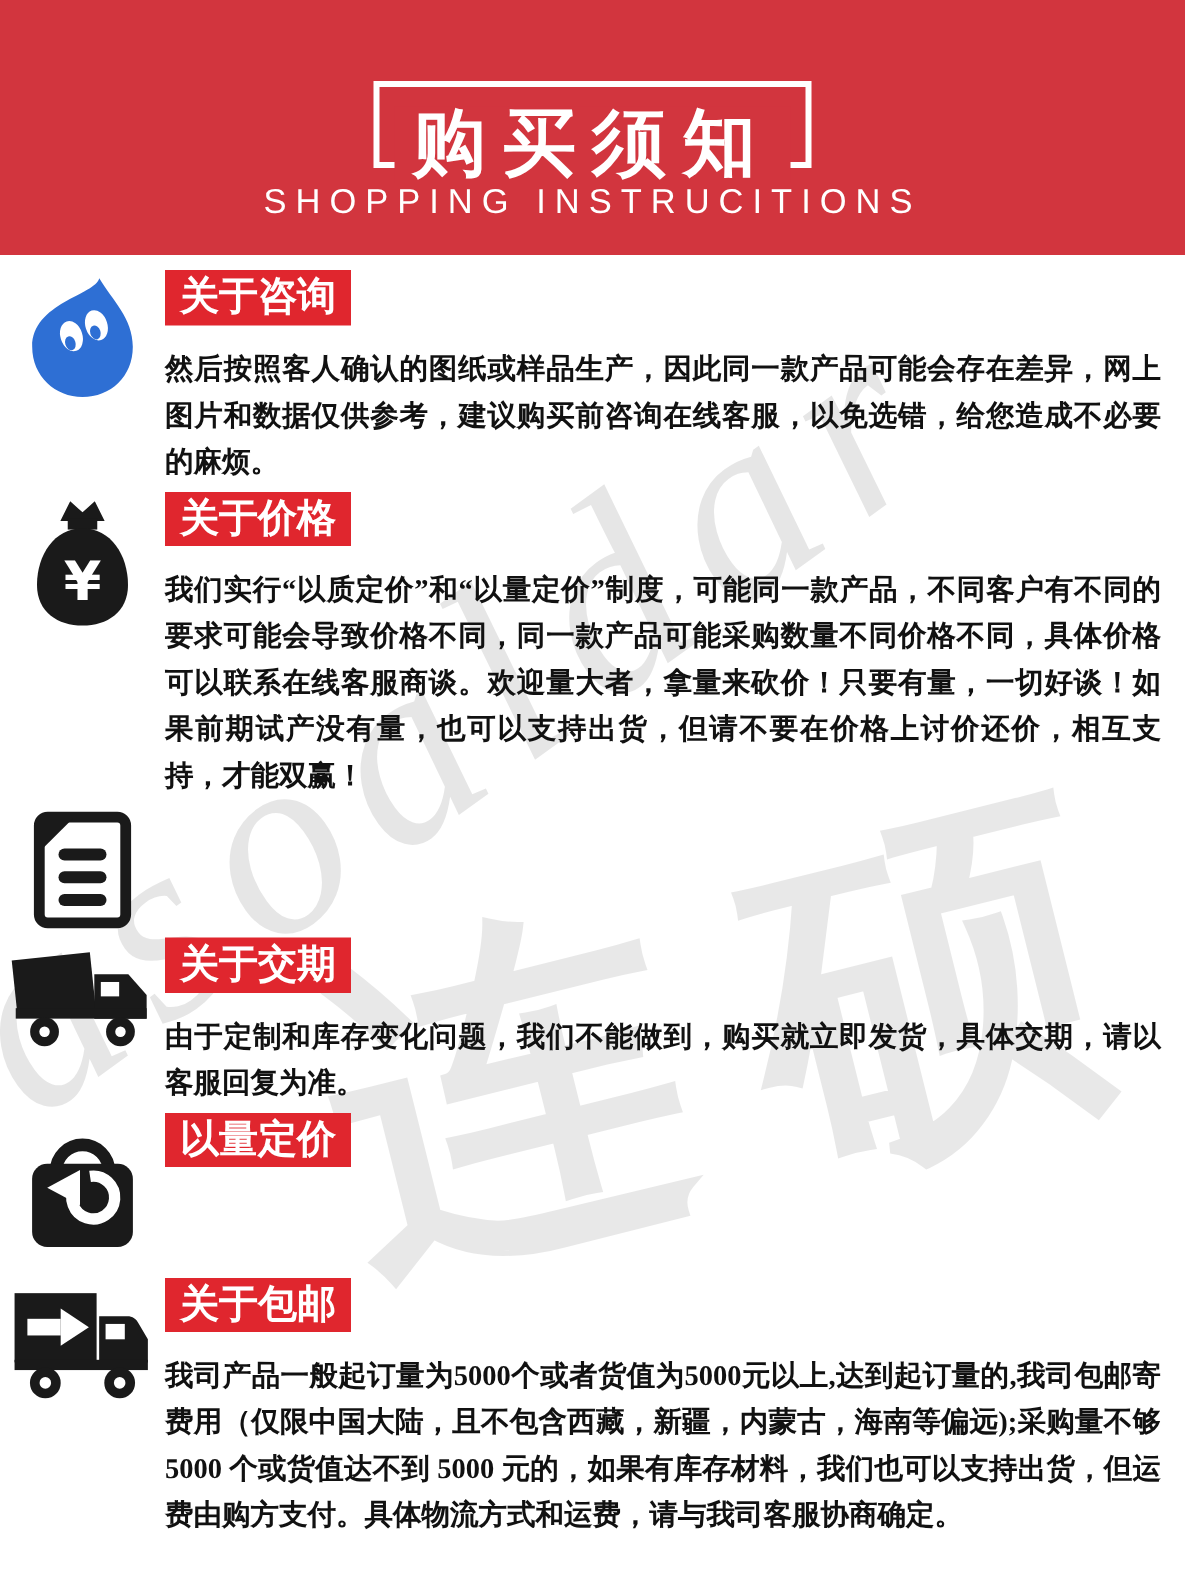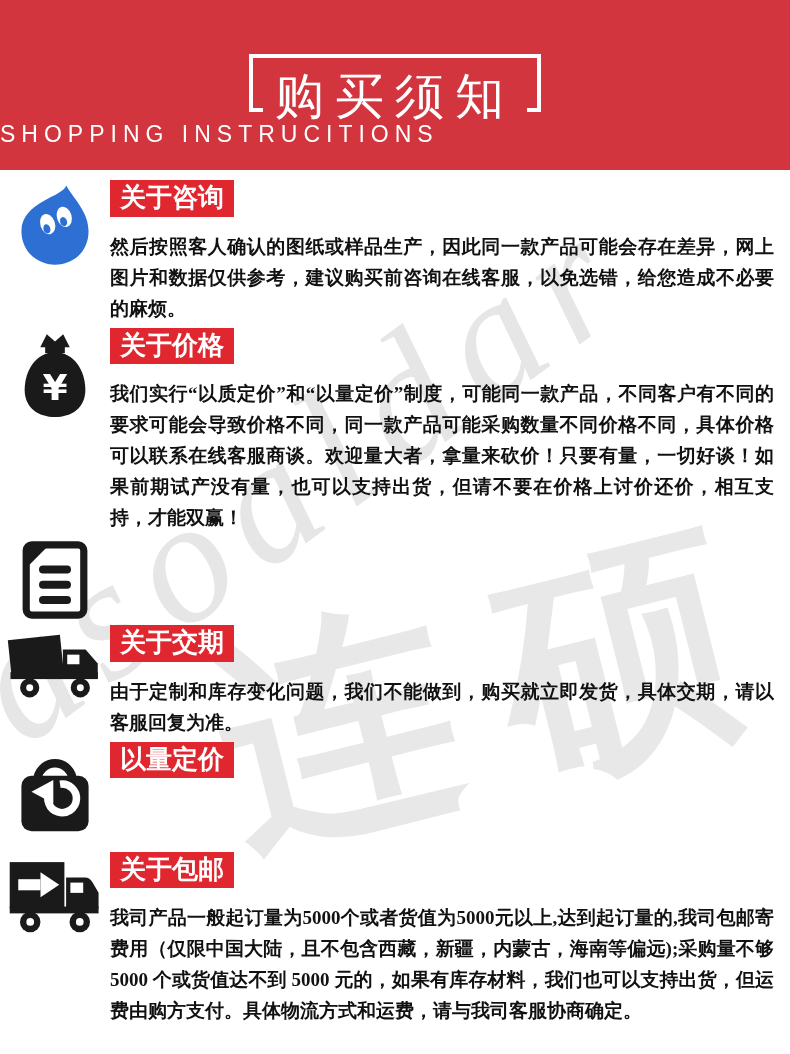--- a/index.html
+++ b/index.html
@@ -13,24 +13,24 @@
     height:170px;background:#d2353e;position:relative;
   }
   .title-frame{
     position:absolute;left:50%;top:54px;transform:translateX(-50%);
     width:292px;height:58px;border:4px solid #ffffff;box-sizing:border-box;
   }
   .title{
     position:absolute;left:50%;top:13px;transform:translateX(-50%);
     background:#d2353e;padding:0 12px;
     font-size:49px;line-height:1.05;color:#ffffff;letter-spacing:11px;
-    white-space:nowrap;font-weight:400;
+    white-space:nowrap;font-weight:700;
   }
   .subtitle{
-    position:absolute;top:121px;left:0;width:100%;
+    position:absolute;top:121px;left:0;width:100%;text-align:center;
     color:#ffffff;font-size:23px;letter-spacing:6px;font-weight:400;
   }
   
   .wm{position:absolute;pointer-events:none;white-space:nowrap;z-index:0;}
   .wm-latin{
     left:-70px;top:620px;font-size:175px;font-style:italic;
     color:rgba(140,140,140,0.22);transform:rotate(-36deg);transform-origin:0 0;
     letter-spacing:18px;font-family:"Liberation Serif",serif;
   }
   .wm-cjk{

